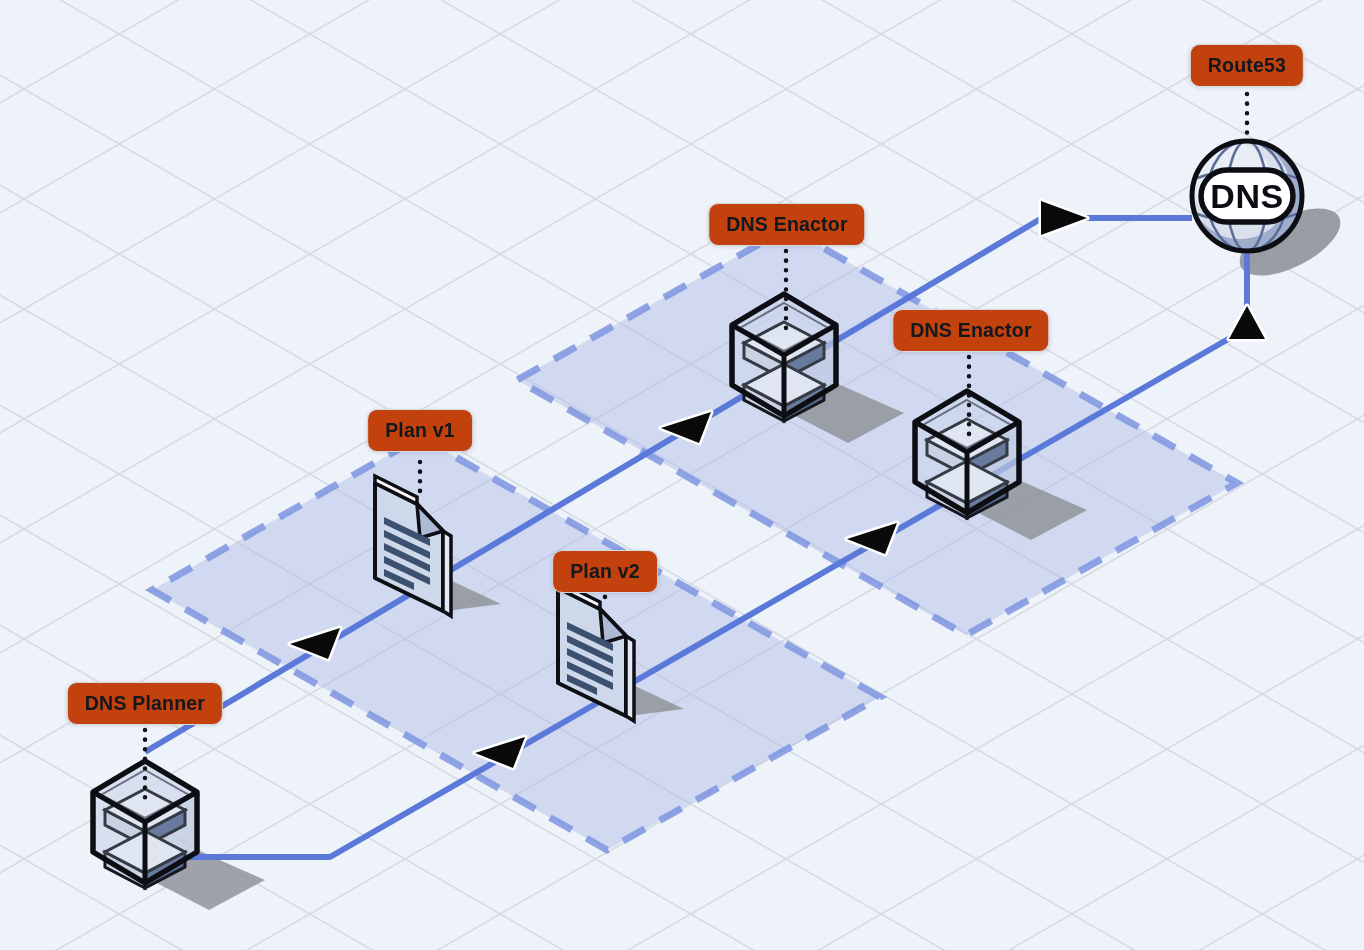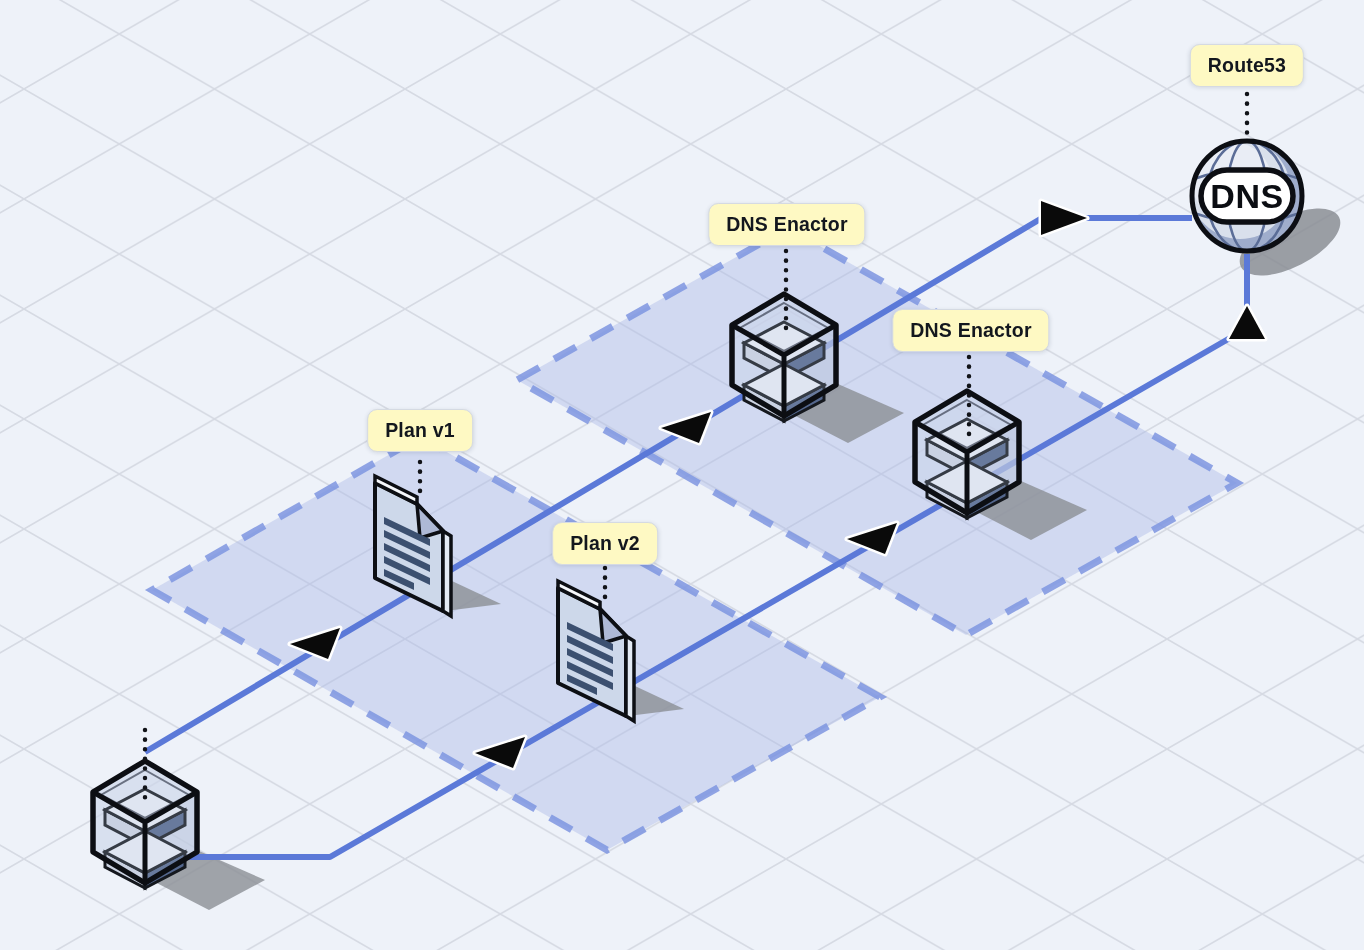--- a/index.html
+++ b/index.html
@@ -7,21 +7,21 @@
     position:relative;
     width:1364px;height:950px;
     overflow:hidden;
     background:#eef2f9;
     font-family:"Liberation Sans", sans-serif;
   }
   #scene{position:absolute;left:0;top:0;}
   .node-label{
     position:absolute;
     transform:translateX(-50%);
-    background:#fef9c3;
+    background:#c2410c;
     border:1.5px solid #d5dae2;
     border-radius:10px;
     padding:9px 17px;
     font-weight:700;
     font-size:19.5px;
     letter-spacing:.2px;
     color:#13171e;
     white-space:nowrap;
     box-shadow:0 1px 4px rgba(20,30,60,.12);
     z-index:5;
@@ -159,15 +159,16 @@
       <path class="leader" d="M420,462 V500"></path>
       <path class="leader" d="M605,568 V604"></path>
       <path class="leader" d="M145,730 V804"></path>
     </g>
   </svg>
 
   <div class="node-label" style="left:1247px;top:44px">Route53</div>
   <div class="node-label" style="left:787px;top:203px">DNS Enactor</div>
   <div class="node-label" style="left:971px;top:309px">DNS Enactor</div>
   <div class="node-label" style="left:420px;top:409px">Plan v1</div>
-  <div class="node-label" style="left:605px;top:522px">Plan v2</div>
+  <div class="node-label" style="left:605px;top:550px">Plan v2</div>
+  <div class="node-label" style="left:145px;top:682px">DNS Planner</div>
 
 </div>
 
 </body></html>

